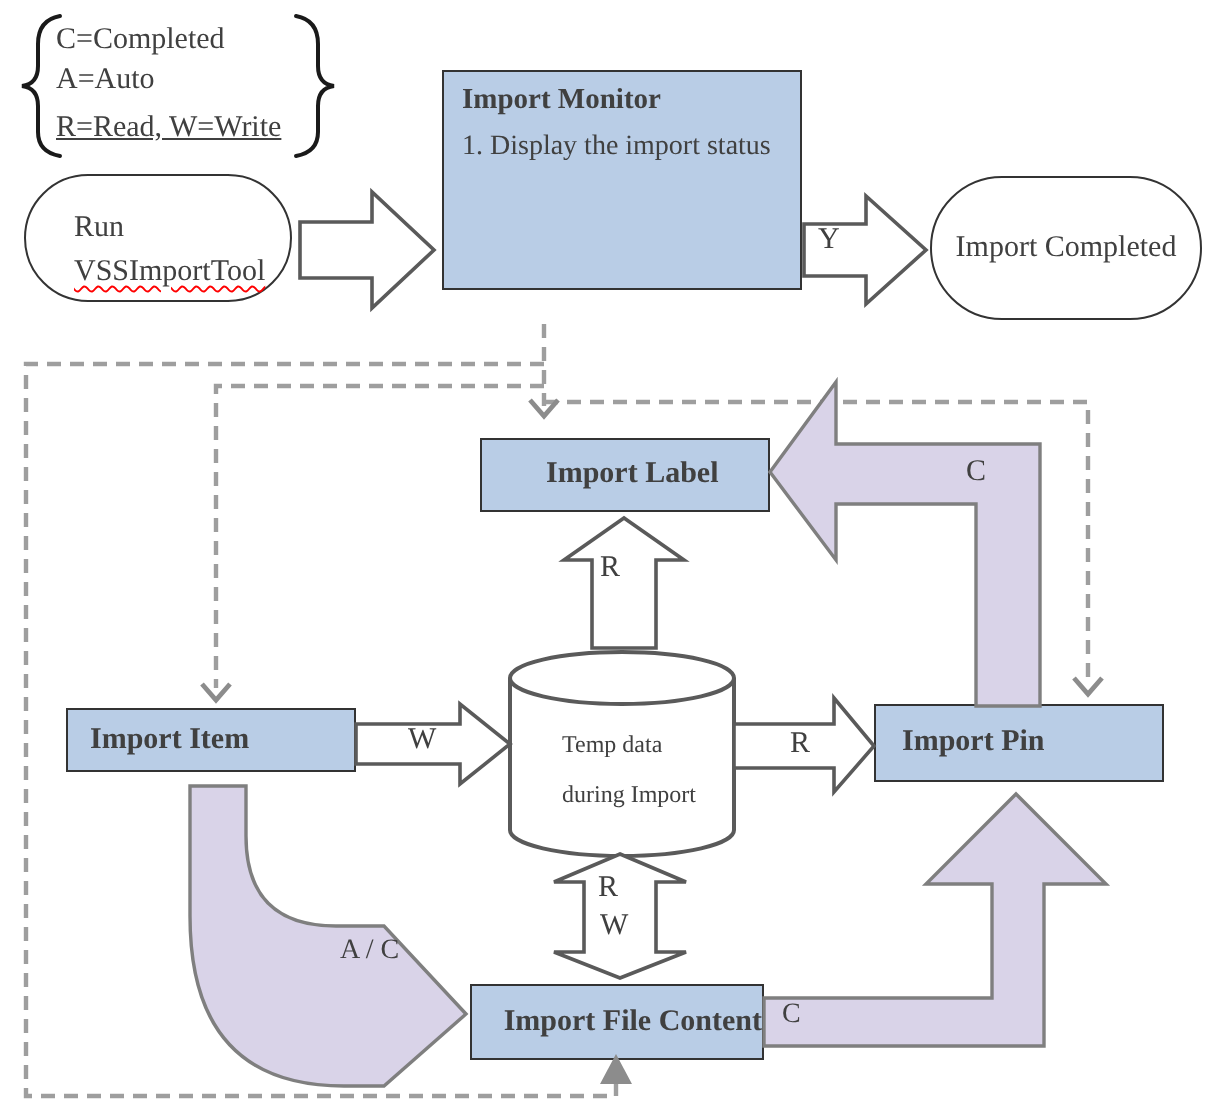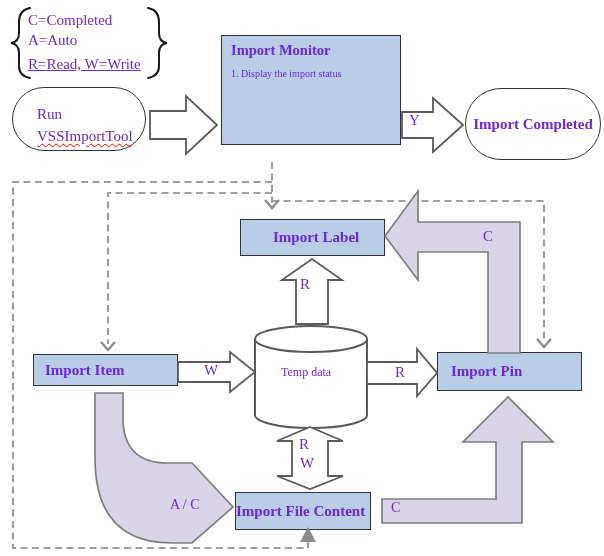--- a/index.html
+++ b/index.html
@@ -1,18 +1,18 @@
 <!DOCTYPE html>
 <html style="--node-fill: #b9cde6; --node-border: #333333; --flow-arrow-fill: #d9d3e8; --flow-arrow-border: #7f7f7f; --white-arrow-border: #5a5a5a; --dashed-line: #9e9e9e; --spellcheck-underline: #ff0000;"><head>
 <meta charset="utf-8">
 <style>
   html,body{margin:0;padding:0;background:#ffffff;}
   #stage{
     position:relative;width:604px;height:556px;background:#fff;overflow:hidden;
-    font-family:"Liberation Serif","DejaVu Serif",serif;color:#6d28d9;
+    font-family:"Liberation Serif","DejaVu Serif",serif;color:#404040;
   }
   .abs{position:absolute;}
   svg.layer{position:absolute;left:0;top:0;pointer-events:none;z-index:3;}
   
   .node{
     position:absolute;z-index:2;box-sizing:border-box;
     background:var(--node-fill,#b9cde6);
     border:1.5px solid var(--node-border,#333333);
     font-size:15px;
   }
@@ -21,21 +21,21 @@
     position:absolute;z-index:2;box-sizing:border-box;background:#fff;
     border:1.6px solid var(--node-border,#333333);
   }
   .lbl{position:absolute;z-index:4;font-size:15px;line-height:1;white-space:nowrap;}
   .legend-line{position:absolute;font-size:15px;line-height:1;white-space:nowrap;z-index:2;}
   .wavy{
     text-decoration-line:underline;text-decoration-style:wavy;
     text-decoration-color:var(--spellcheck-underline,#ff0000);
     text-decoration-thickness:1px;text-underline-offset:2px;
   }
-  .monitor-body{font-size:10px;line-height:23px;}
+  .monitor-body{font-size:14px;line-height:23px;}
   .monitor-title{font-weight:bold;font-size:14.5px;line-height:23px;}
   .justify{text-align:justify;}
   .nowrap{white-space:nowrap;}
   
   .white-arrow{fill:#ffffff;stroke:var(--white-arrow-border,#5a5a5a);stroke-width:1.8;}
   .purple-arrow{fill:var(--flow-arrow-fill,#d9d3e8);stroke:var(--flow-arrow-border,#7f7f7f);stroke-width:1.7;}
   .dash{fill:none;stroke:var(--dashed-line,#9e9e9e);stroke-width:2.2;stroke-dasharray:7 4.5;}
   .chev{fill:none;stroke:#8c8c8c;stroke-width:2.4;}
   .chev-fill{fill:#8c8c8c;stroke:none;}
   .cyl{fill:#ffffff;stroke:var(--white-arrow-border,#5a5a5a);stroke-width:2;}
@@ -85,47 +85,48 @@
       <div>Run</div>
       <div class="wavy">VSSImportTool</div>
     </div>
   </div>
 
   <div class="node" style="left:221px;top:35px;width:180px;height:110px;padding:3px 9px;">
     <div class="monitor-title nowrap">Import Monitor</div>
     <div class="monitor-body nowrap">1. Display the import status</div>
   </div>
 
-  <div class="terminator" style="left:465px;top:88px;width:136px;height:72px;border-radius:36px;display:flex;align-items:center;justify-content:center;font-weight:bold;">
+  <div class="terminator" style="left:465px;top:88px;width:136px;height:72px;border-radius:36px;display:flex;align-items:center;justify-content:center;">
     <span style="font-size:15px;">Import Completed</span>
   </div>
 
   <div class="node" style="left:240px;top:219px;width:145px;height:37px;display:flex;align-items:center;padding-left:32px;">
     <span class="title">Import Label</span>
   </div>
 
   <div class="node" style="left:33px;top:354px;width:145px;height:32px;display:flex;align-items:center;padding-left:11px;">
     <span class="title">Import Item</span>
   </div>
 
   <div class="node" style="left:437px;top:352px;width:145px;height:39px;display:flex;align-items:center;padding-left:13px;">
     <span class="title">Import Pin</span>
   </div>
 
-  <div class="node" style="left:235px;top:492px;width:136px;height:38px;display:flex;align-items:center;justify-content:flex-start;">
+  <div class="node" style="left:235px;top:492px;width:147px;height:38px;display:flex;align-items:center;justify-content:flex-end;">
     <span class="title">Import File Content</span>
   </div>
 
   <div class="abs" style="left:281px;top:360px;font-size:12px;line-height:25px;z-index:4;">
     <div>Temp data</div>
+    <div>during Import</div>
   </div>
 
   <span class="lbl" style="left:409px;top:113px;">Y</span>
   <span class="lbl" style="left:204px;top:363px;">W</span>
   <span class="lbl" style="left:395px;top:365px;">R</span>
   <span class="lbl" style="left:300px;top:277px;">R</span>
   <span class="lbl" style="left:299px;top:437px;">R</span>
   <span class="lbl" style="left:300px;top:456px;">W</span>
-  <span class="lbl" style="left:170px;top:498px;font-size:14px;">A / C</span>
+  <span class="lbl" style="left:170px;top:469px;font-size:14px;">A / C</span>
   <span class="lbl" style="left:483px;top:229px;">C</span>
   <span class="lbl" style="left:391px;top:501px;font-size:14px;">C</span>
 
 </div>
 
 </body></html>

